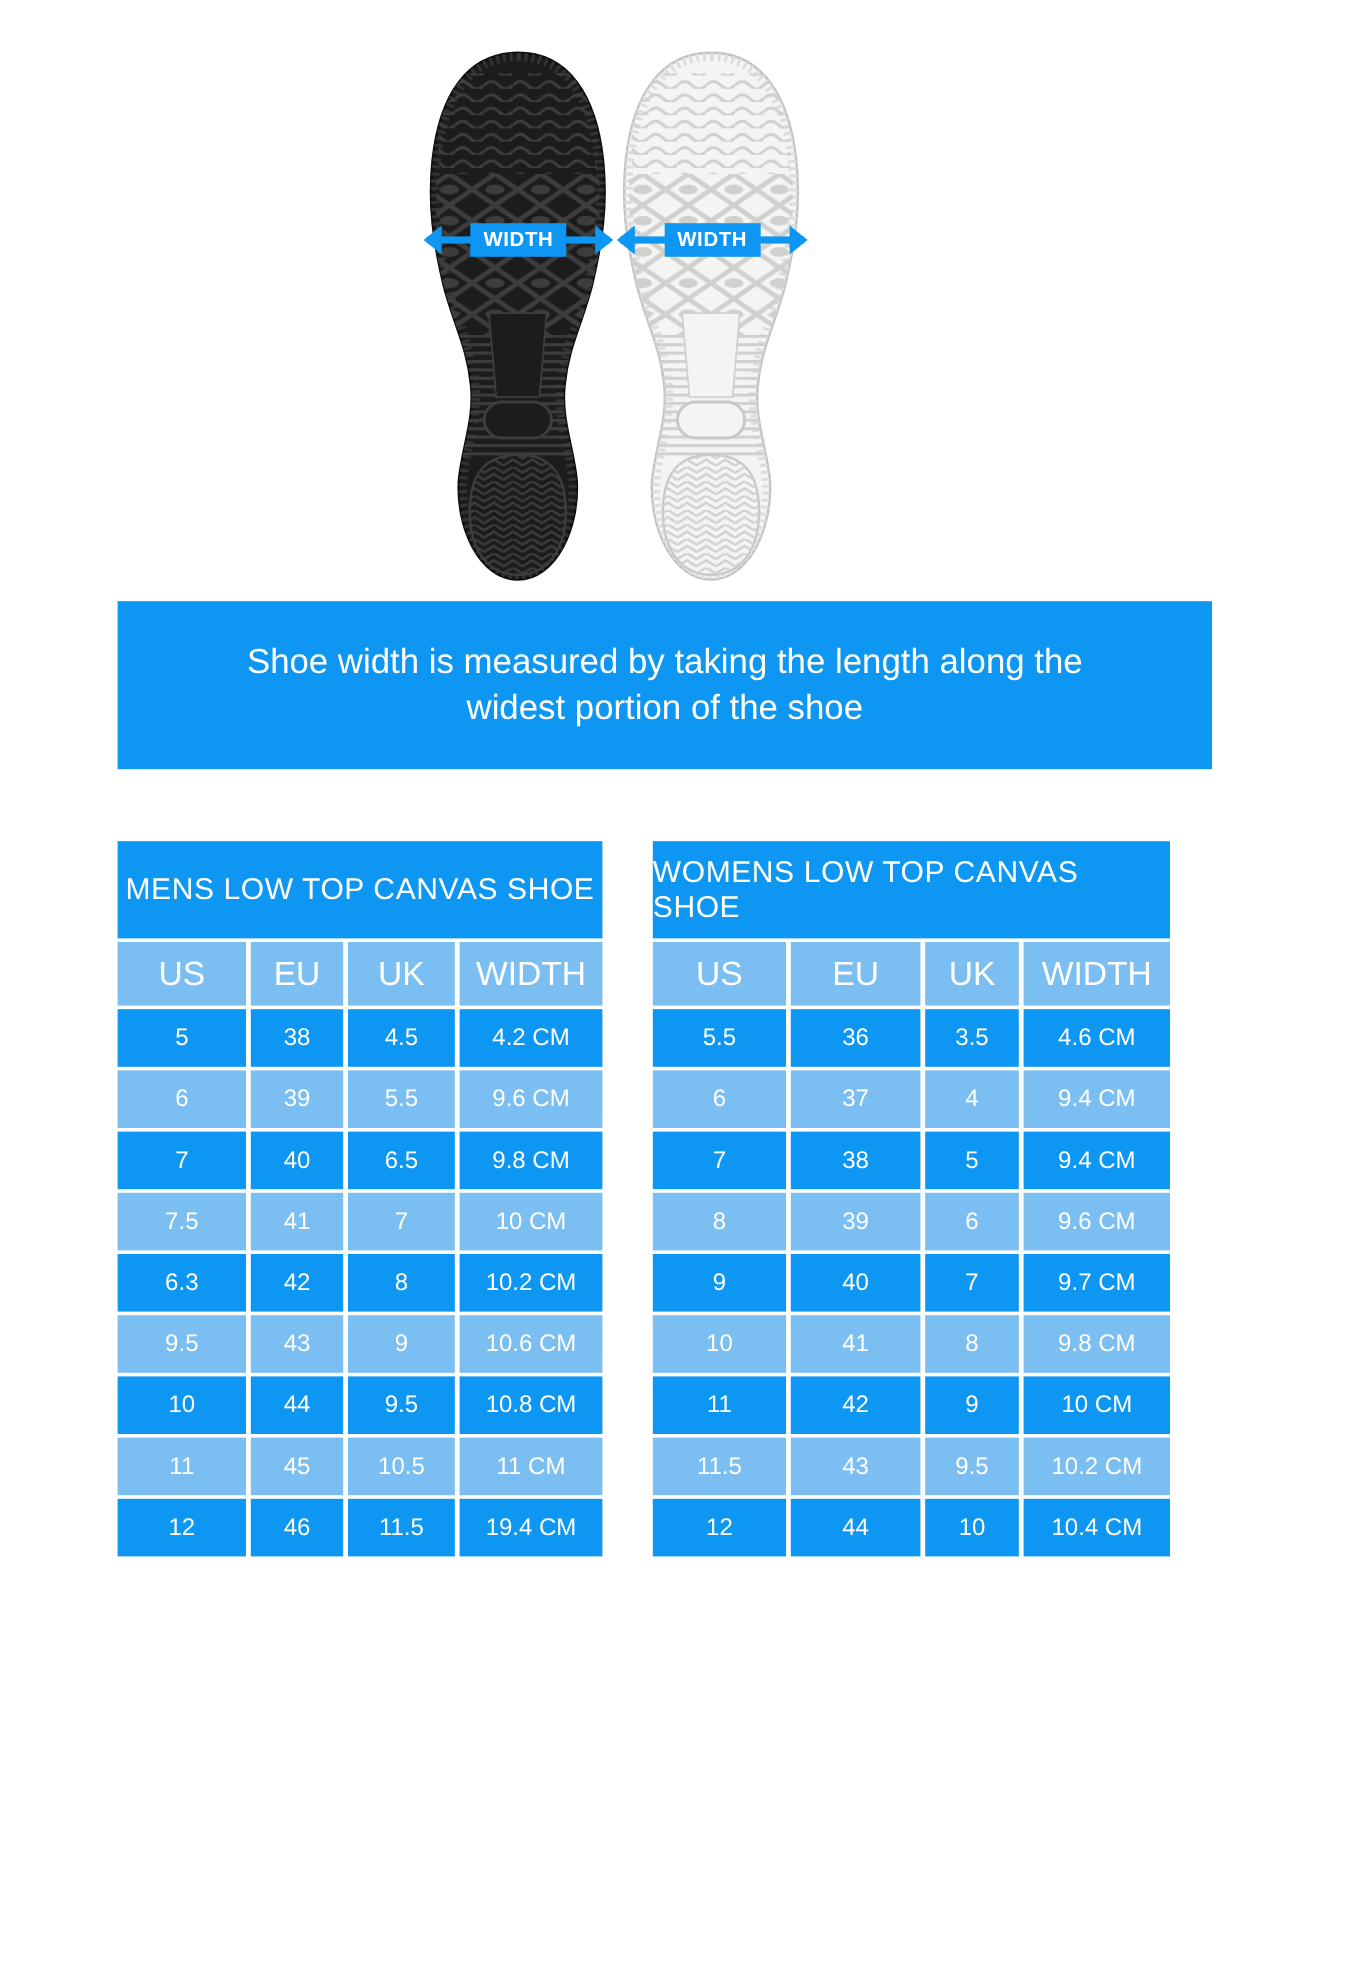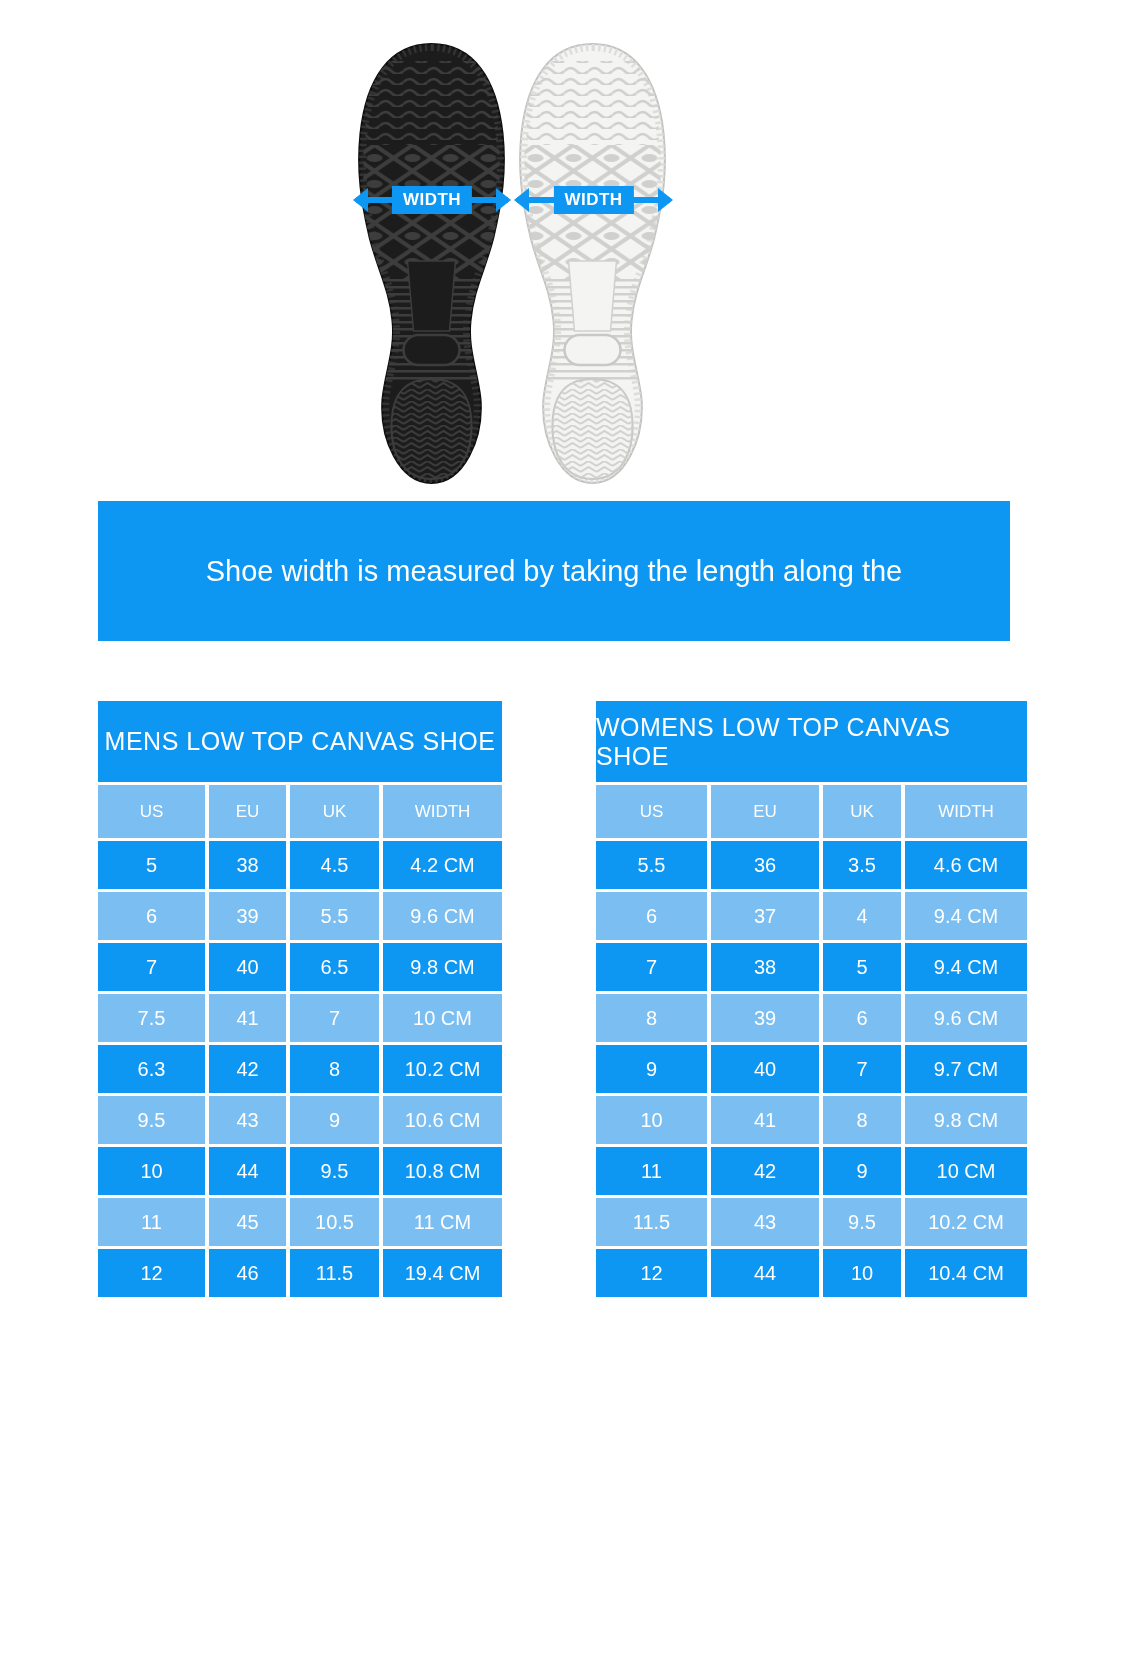--- a/index.html
+++ b/index.html
@@ -30,31 +30,31 @@
     font-size:17px;font-weight:700;letter-spacing:.5px;}
 
   
   .banner{position:absolute;left:98px;top:485px;width:912px;height:140px;background:var(--primary);
     color:var(--text_on_blue);display:flex;flex-direction:column;justify-content:center;
     text-align:center;font-size:29px;line-height:38px;}
 
   
   .size-table{position:absolute;top:685px;display:flex;flex-direction:column;row-gap:3px;}
   .size-table.mens{left:98px;width:404px;}
-  .size-table.womens{left:596px;width:431px;border-radius:20px;}
+  .size-table.womens{left:544px;width:431px;border-radius:20px;}
   .table-title{height:81px;background:var(--primary);color:var(--text_on_blue);
     display:flex;align-items:center;justify-content:center;font-size:25px;letter-spacing:.5px;}
   .table-header,.table-row{display:grid;column-gap:4px;}
   .mens .table-header,.mens .table-row{grid-template-columns:107px 77px 89px 1fr;}
   .womens .table-header,.womens .table-row{grid-template-columns:111px 108px 78px 1fr;}
   .table-header{height:53px;}
   .table-body{display:flex;flex-direction:column;row-gap:3px;}
   .table-row{height:48px;}
   .cell{display:flex;align-items:center;justify-content:center;color:var(--text_on_blue);font-size:20px;}
-  .head-cell{background:var(--light);font-size:17px;}
+  .head-cell{background:var(--light);font-size:28px;}
   .table-row.dark .cell{background:var(--primary);}
   .table-row.light .cell{background:var(--light);}
 </style>
 </head>
 <body>
 
 <div class="page">
 
   <div class="hero">
 
@@ -131,20 +131,21 @@
     <div class="width-arrow right-arrow">
       <div class="arrow-head hl"></div>
       <div class="arrow-line"></div>
       <div class="arrow-head hr"></div>
       <span class="width-label">WIDTH</span>
     </div>
   </div>
 
   <div class="banner">
     <div>Shoe width is measured by taking the length along the</div>
+    <div>widest portion of the shoe</div>
   </div>
 
   <div class="size-table mens">
     <div class="table-title">MENS LOW TOP CANVAS SHOE</div>
     <div class="table-header">
         <div class="cell head-cell">US</div>
         <div class="cell head-cell">EU</div>
         <div class="cell head-cell">UK</div>
         <div class="cell head-cell">WIDTH</div>
       </div>

